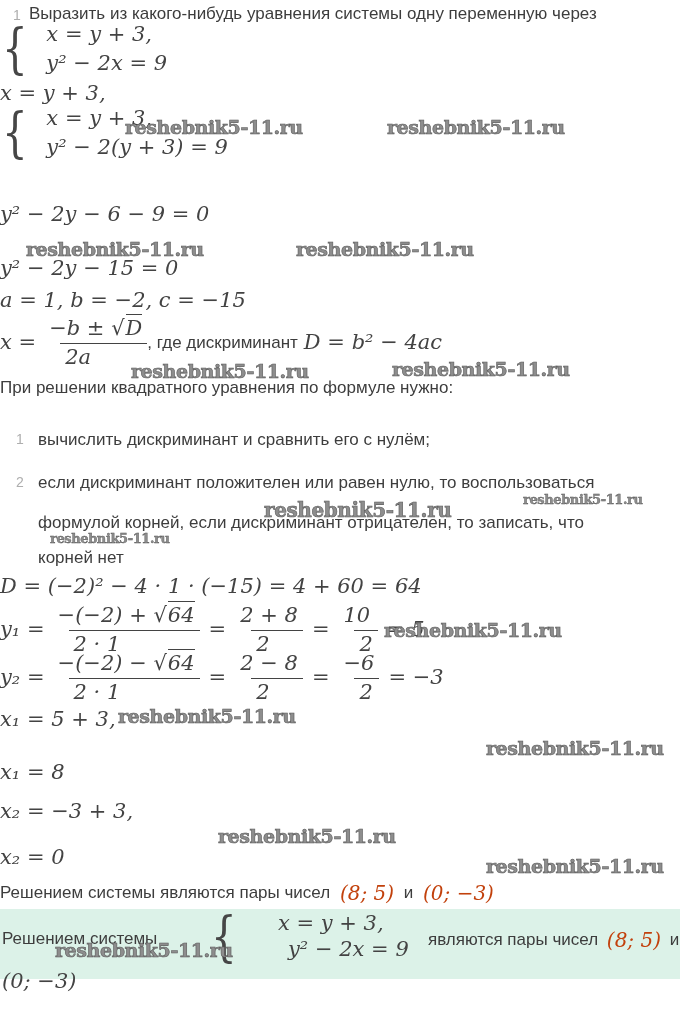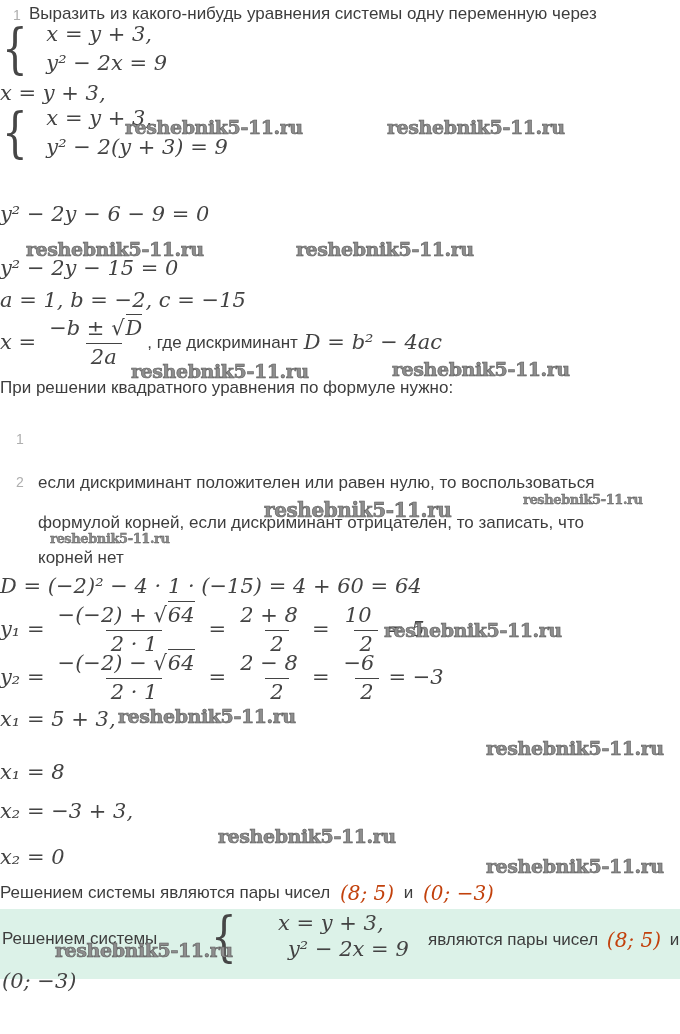--- a/index.html
+++ b/index.html
@@ -13,21 +13,21 @@
   .wm{position:absolute;font:bold 19px "DejaVu Serif",serif;color:#8d8d8d;
       -webkit-text-stroke:0.6px #5a5a5a;letter-spacing:-0.4px;white-space:nowrap;}
   .wm.sm{font-size:13px;-webkit-text-stroke:0.4px #5a5a5a;}
   .wm.lg{font-size:20px;}
   .sys{display:flex;align-items:center;}
   .brace{font:normal 54px/1 "DejaVu Serif",serif;font-style:normal;color:#464646;
          transform:scaleX(0.75);transform-origin:left center;}
   .eqs{display:flex;flex-direction:column;margin-left:10px;row-gap:3px;}
   .mathrow{display:flex;align-items:center;}
   .mathrow .gap{margin:0 9px;}
-  .frac{display:inline-flex;flex-direction:column;align-items:center;}
+  .frac{display:inline-flex;flex-direction:column;}
   .frac .num{padding:0 5px 1px 5px;}
   .frac .den{border-top:1.6px solid #434343;padding:1px 5px 0 5px;margin-left:16px;}
   .rad{font-style:normal;margin-right:1px;}
   .sq{border-top:1.6px solid #434343;padding-top:1px;}
   .answer{position:absolute;left:0;top:909px;width:680px;height:70px;}
   .inb{display:inline-block;}
   .pair{vertical-align:-2px;}
 </style>
 </head>
 <body>
@@ -74,20 +74,21 @@
     </span>
     <span class="t">, где дискриминант</span>
     <span class="m" style="margin-left:6px">D = b² − 4ac</span>
   </div>
   <span class="wm" style="left:131px;top:360px">reshebnik5-11.ru</span>
   <span class="wm" style="left:392px;top:358px">reshebnik5-11.ru</span>
 
   <div class="row t" style="top:377px">При решении квадратного уравнения по формуле нужно:</div>
 
   <span class="marker" style="left:16px;top:431px">1</span>
+  <div class="row t" style="left:38px;top:429px">вычислить дискриминант и сравнить его с нулём;</div>
 
   <span class="marker" style="left:16px;top:474px">2</span>
   <div class="row t" style="left:38px;top:472px">если дискриминант положителен или равен нулю, то воспользоваться</div>
   <span class="wm sm" style="left:523px;top:492px">reshebnik5-11.ru</span>
   <span class="wm lg" style="left:264px;top:498px">reshebnik5-11.ru</span>
   <div class="row t" style="left:38px;top:512px">формулой корней, если дискриминант отрицателен, то записать, что</div>
   <span class="wm sm" style="left:50px;top:531px">reshebnik5-11.ru</span>
   <div class="row t" style="left:38px;top:547px">корней нет</div>
 
   <div class="row m" style="top:574px">D = (−2)² − 4 · 1 · (−15) = 4 + 60 = 64</div>

